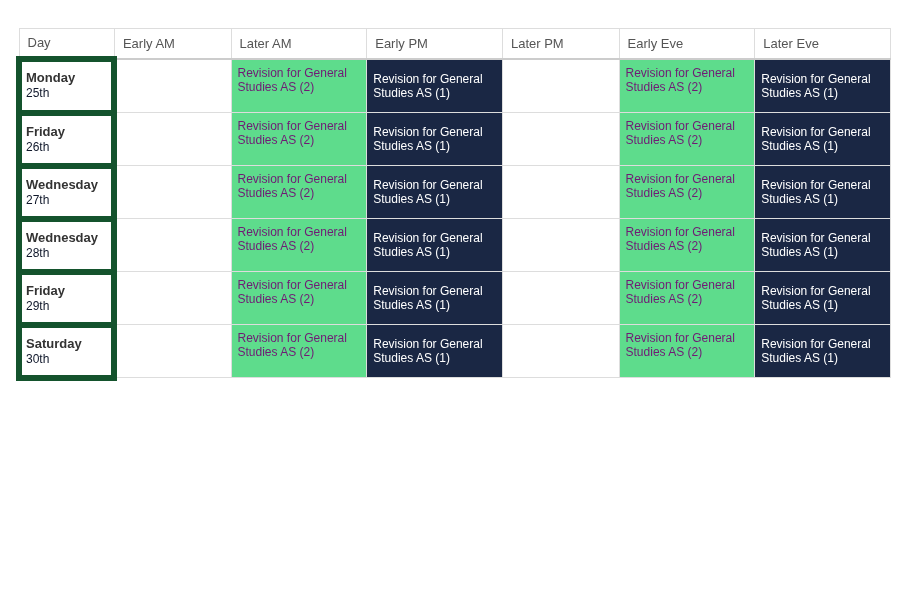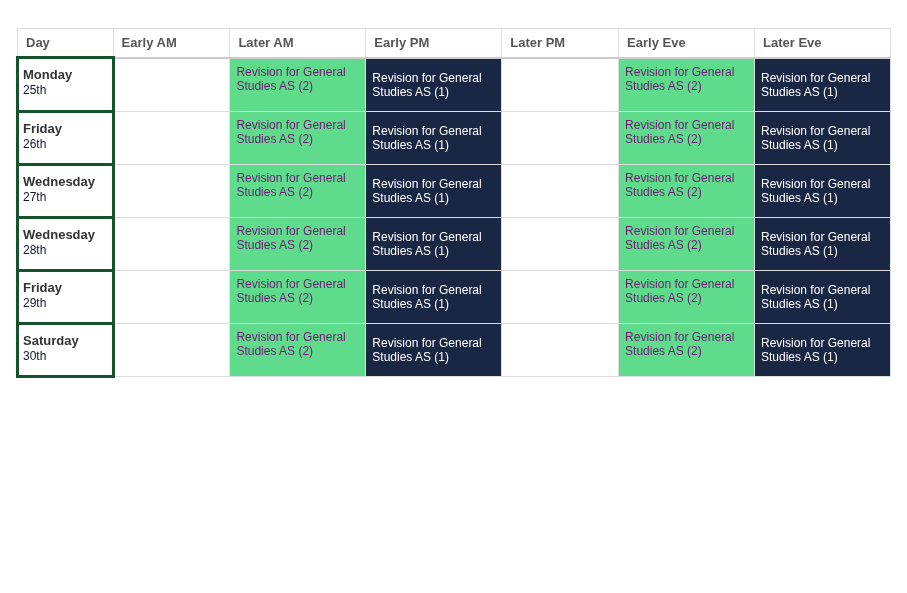--- a/index.html
+++ b/index.html
@@ -15,36 +15,36 @@
       font-size: 22px;
       font-weight: bold;
       margin-bottom: 12px;
     }
     table {
       border-collapse: collapse;
       width: 100%;
     }
     th {
       text-align: left;
-      font-weight: bold;
+      font-weight: normal;
       color: #555;
       padding: 6px 8px;
       border-bottom: 1px solid #ddd;
       font-size: 13px;
     }
     td {
       padding: 4px 6px;
       border: 1px solid #e0e0e0;
       vertical-align: top;
     }
     .day-cell {
       font-weight: bold;
       white-space: nowrap;
       padding: 8px 4px;
-      border: 3px solid #14532d;
+      border: 6px solid #14532d;
       vertical-align: top;
       width: 90px;
     }
     .day-name {
       font-weight: bold;
       font-size: 13px;
     }
     .day-date {
       font-weight: normal;
       font-size: 12px;

